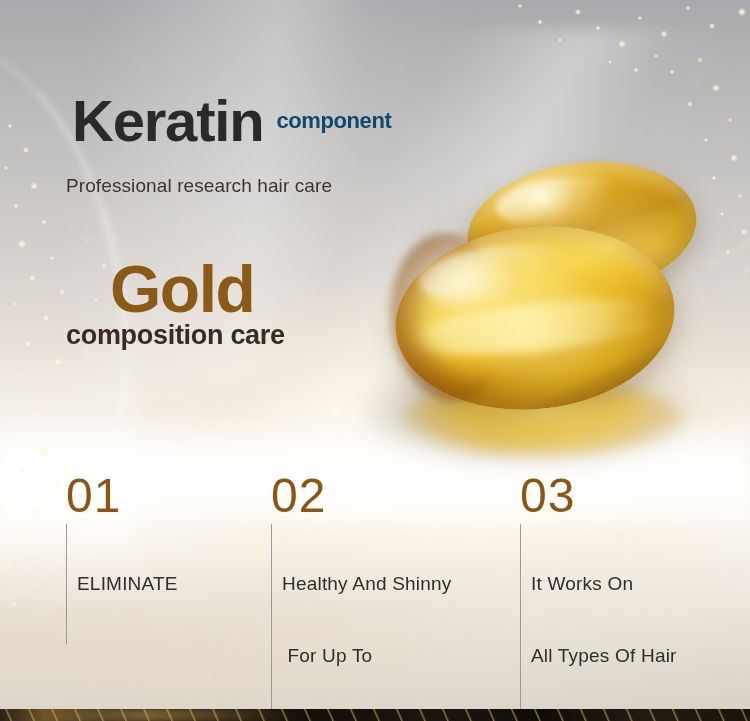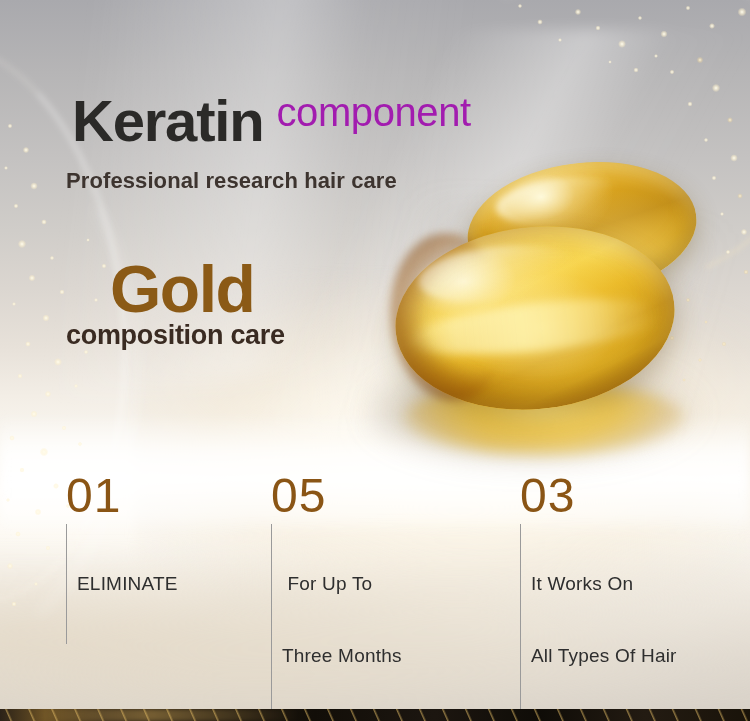--- a/index.html
+++ b/index.html
@@ -341,45 +341,45 @@
         rgba(255,255,255,0) 80%);
     filter: blur(14px);
   }
 
   
   .headline {
     position: absolute;
     left: 72px;
     top: 92px;
     display: flex;
-    align-items: flex-start;
+    align-items: center;
     gap: 13px;
     white-space: nowrap;
   }
   .headline-main {
     font-size: 58px;
     font-weight: bold;
     color: #2b2a28;
     letter-spacing: -1.2px;
     line-height: 1;
   }
   .headline-sub {
-    font-size: 40px;
-    font-weight: normal;
-    color: #a21caf;
+    font-size: 22px;
+    font-weight: bold;
+    color: #0c4a6e;
     letter-spacing: -0.4px;
     line-height: 1;
   }
 
   .tagline {
     position: absolute;
     left: 66px;
-    top: 168px;
-    font-size: 22px;
-    font-weight: bold;
+    top: 175px;
+    font-size: 19px;
+    font-weight: normal;
     color: #3d342f;
     letter-spacing: 0.1px;
     white-space: nowrap;
   }
 
   .gold-word {
     position: absolute;
     left: 66px;
     top: 256px;
     font-size: 66px;
@@ -623,24 +623,25 @@
       <div class="feature-num">01</div>
       <div class="feature-body">
         <div class="feature-rule"></div>
         <div class="feature-lines">
           <span class="feature-line">ELIMINATE</span>
         </div>
       </div>
     </div>
 
     <div class="feature feature-2">
-      <div class="feature-num">05</div>
+      <div class="feature-num">02</div>
       <div class="feature-body">
         <div class="feature-rule"></div>
         <div class="feature-lines">
+          <span class="feature-line">Healthy And Shinny</span>
           <span class="feature-line"> For Up To</span>
           <span class="feature-line">Three Months</span>
         </div>
       </div>
     </div>
 
     <div class="feature feature-3">
       <div class="feature-num">03</div>
       <div class="feature-body">
         <div class="feature-rule"></div>

